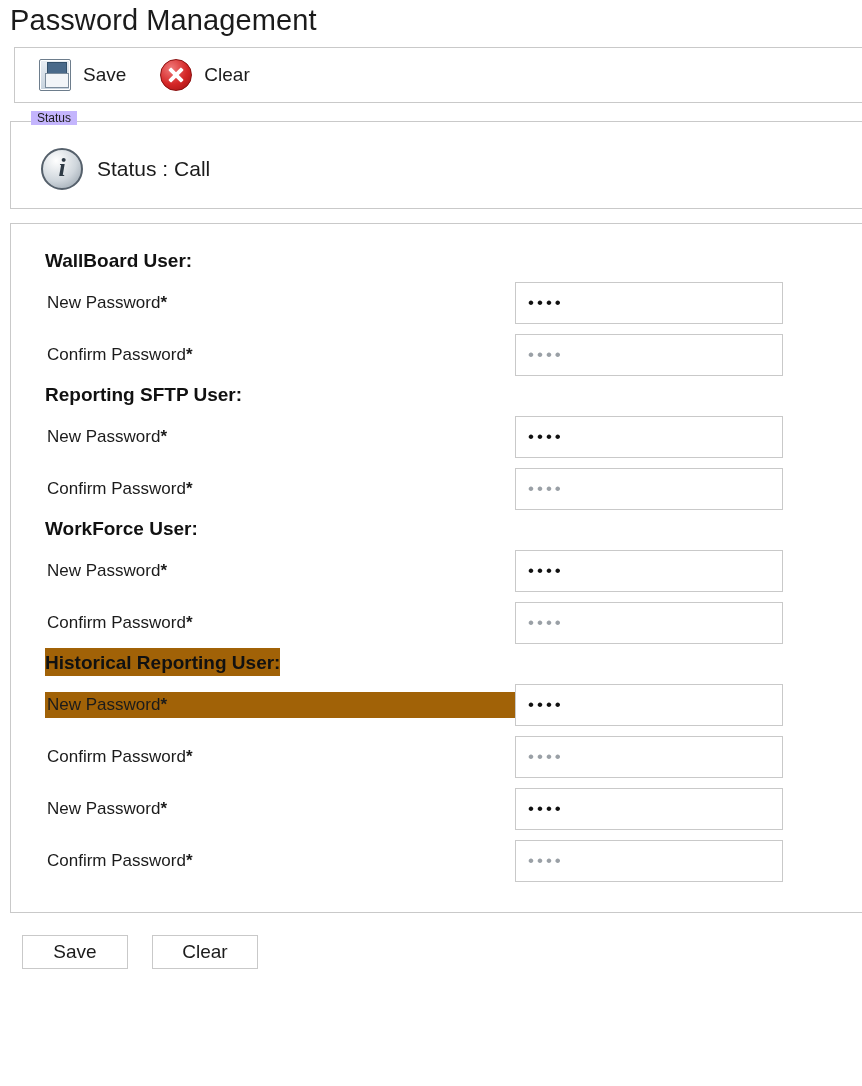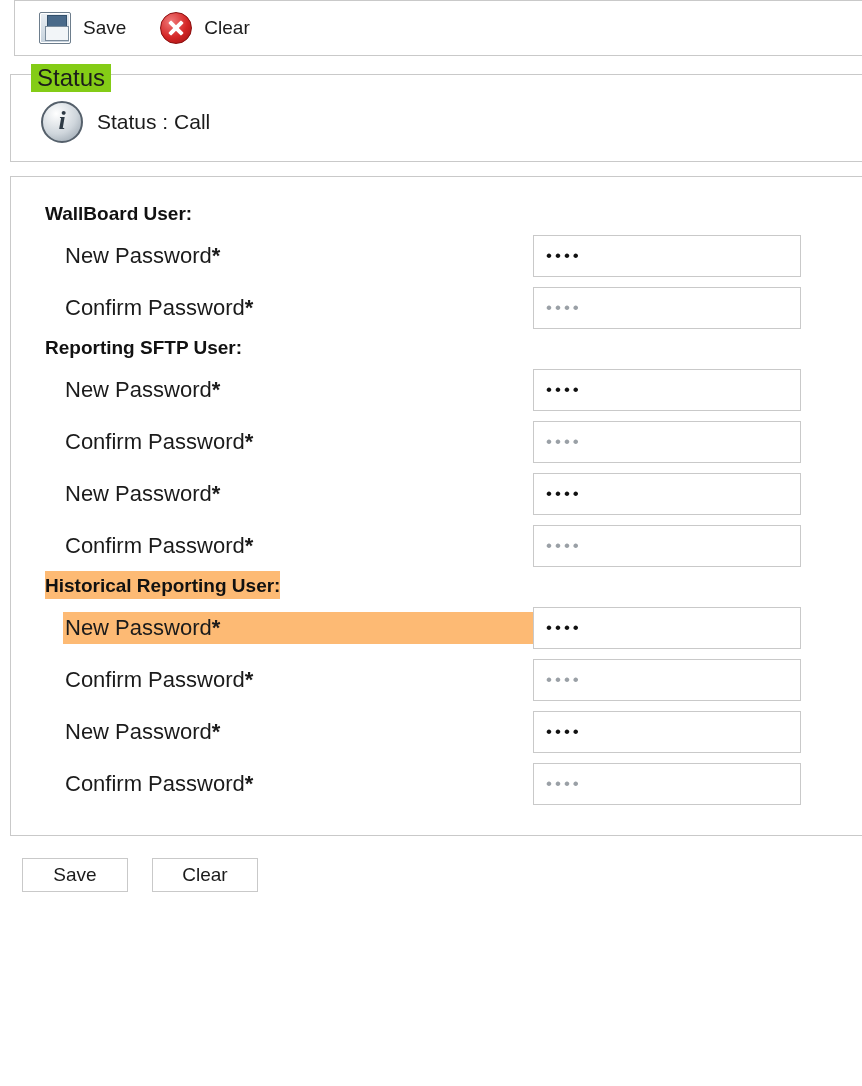--- a/index.html
+++ b/index.html
@@ -103,23 +103,23 @@
     width: 856px;
     border: 1px solid #c9c9c9;
     border-right: none;
     padding: 0 0 18px 0;
     position: relative;
   }
   .status-legend {
     position: absolute;
     top: -11px;
     left: 20px;
-    background: #84cc16;
+    background: #c4b5fd;
     padding: 0 6px;
-    font-size: 24px;
+    font-size: 12px;
     color: #1b1b1b;
   }
   .status-row {
     display: flex;
     align-items: center;
     gap: 14px;
     padding: 26px 0 0 30px;
   }
   .icon-info {
     width: 42px; height: 42px;
@@ -154,32 +154,32 @@
   }
   .group-title {
     font-size: 19px;
     font-weight: bold;
     color: #111111;
     margin: 0 0 0 34px;
     padding: 4px 0 2px 0;
     display: inline-block;
   }
   .group-title.hl, .field-label.hl {
-    background: #fdba74;
+    background: #a16207;
   }
   .field-row {
     display: flex;
     align-items: center;
     height: 46px;
     margin-top: 6px;
   }
   .field-label {
-    font-size: 22px;
-    color: #1b1b1b;
-    margin-left: 52px;
+    font-size: 17px;
+    color: #1b1b1b;
+    margin-left: 34px;
     width: 470px;
     padding: 3px 2px;
     display: inline-block;
   }
   .field-label .req { font-weight: bold; }
   .pw-input {
     width: 268px;
     height: 42px;
     border: 1px solid #c9c9c9;
     background: #ffffff;
@@ -208,20 +208,21 @@
     font-size: 19px;
     color: #1b1b1b;
     cursor: pointer;
   }
 </style>
 </head>
 <body>
 
 <div class="page">
 
+  <h1 class="page-title">Password Management</h1>
 
   <div class="toolbar">
     <button class="tool-btn">
       <span class="icon-save"></span>
       <span class="tool-label">Save</span>
     </button>
     <button class="tool-btn">
       <span class="icon-clear"></span>
       <span class="tool-label">Clear</span>
     </button>
@@ -244,21 +245,21 @@
             <label class="field-label"><span>Confirm Password</span><span class="req">*</span></label>
             <input type="text" class="pw-input placeholder-style" value="••••" style="">
           </div></div>
         <div class="group-block"><div class="group-title">Reporting SFTP User:</div><div class="field-row">
             <label class="field-label"><span>New Password</span><span class="req">*</span></label>
             <input type="text" class="pw-input" value="••••" style="">
           </div><div class="field-row">
             <label class="field-label"><span>Confirm Password</span><span class="req">*</span></label>
             <input type="text" class="pw-input placeholder-style" value="••••" style="">
           </div></div>
-        <div class="group-block"><div class="field-row">
+        <div class="group-block"><div class="group-title">WorkForce User:</div><div class="field-row">
             <label class="field-label"><span>New Password</span><span class="req">*</span></label>
             <input type="text" class="pw-input" value="••••" style="">
           </div><div class="field-row">
             <label class="field-label"><span>Confirm Password</span><span class="req">*</span></label>
             <input type="text" class="pw-input placeholder-style" value="••••" style="">
           </div></div>
         <div class="group-block"><div class="group-title hl">Historical Reporting User:</div><div class="field-row">
             <label class="field-label hl"><span>New Password</span><span class="req">*</span></label>
             <input type="text" class="pw-input" value="••••" style="">
           </div><div class="field-row">

